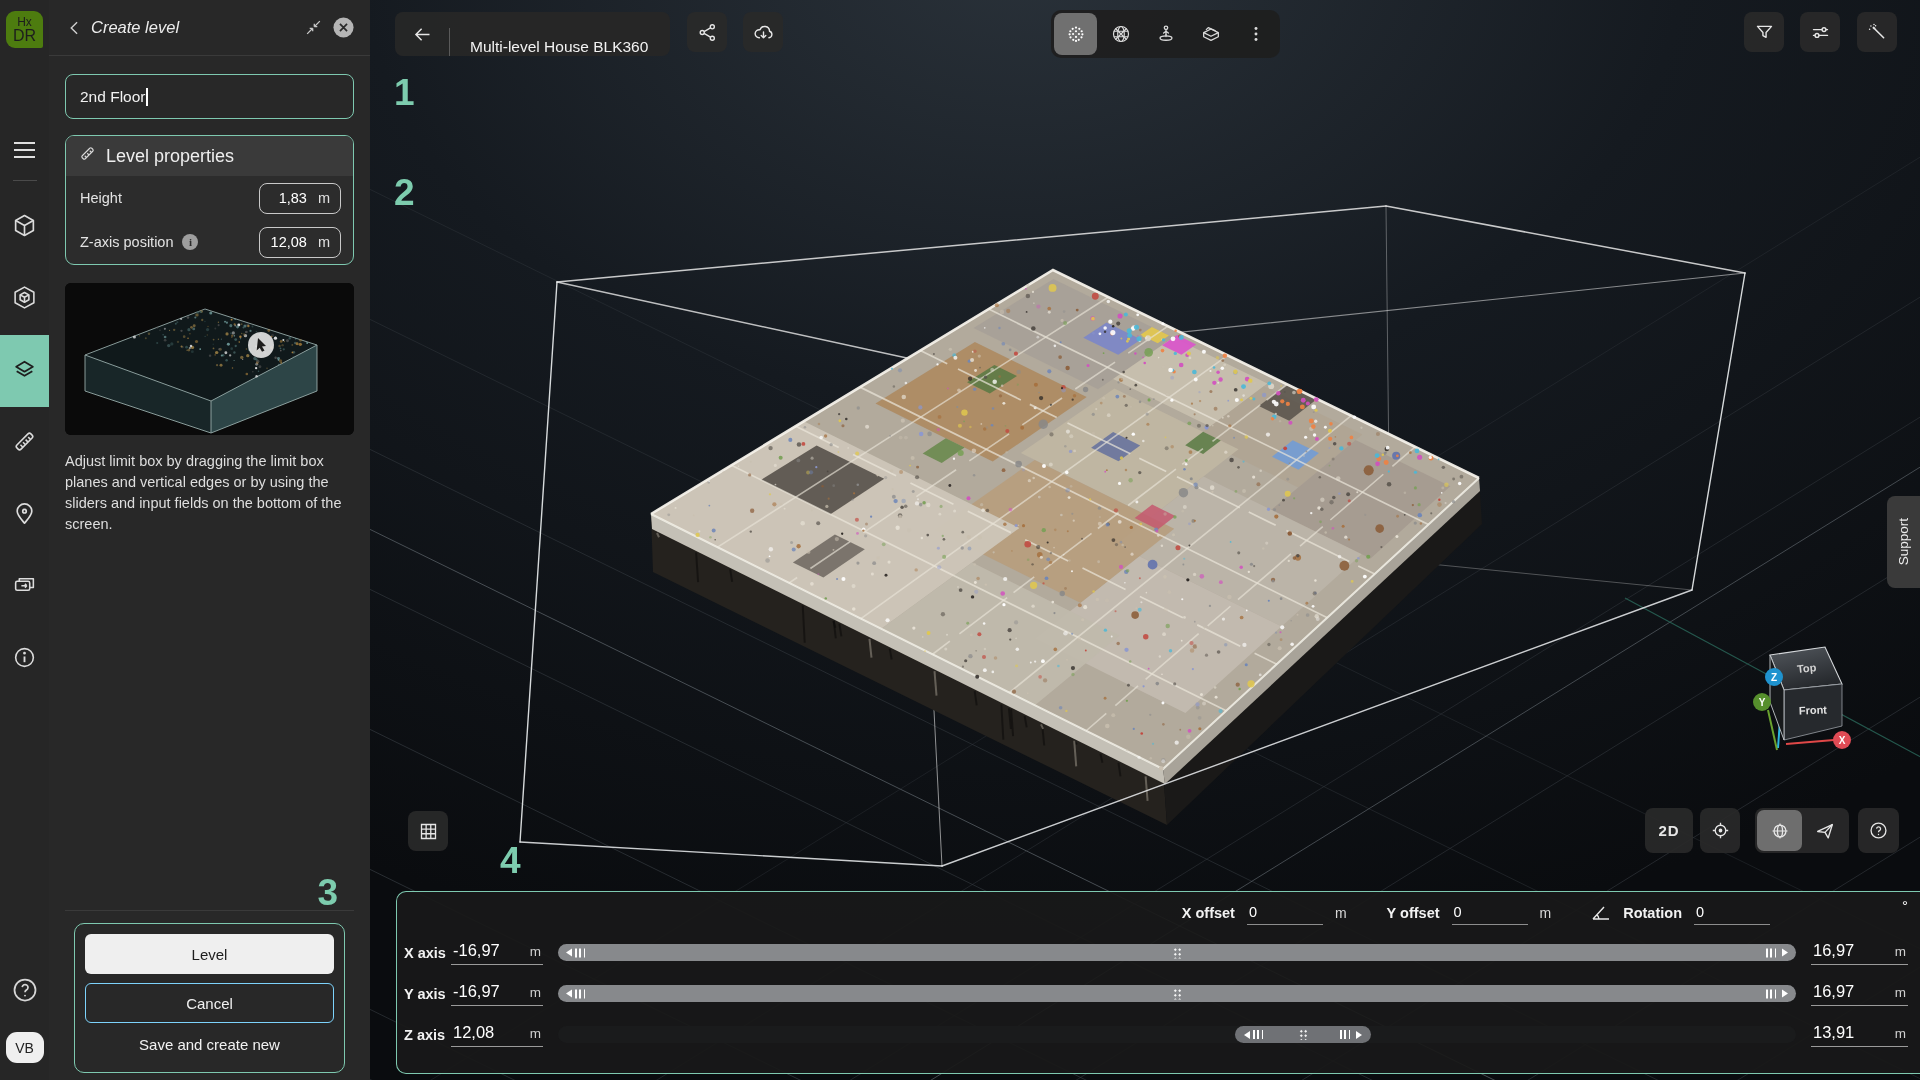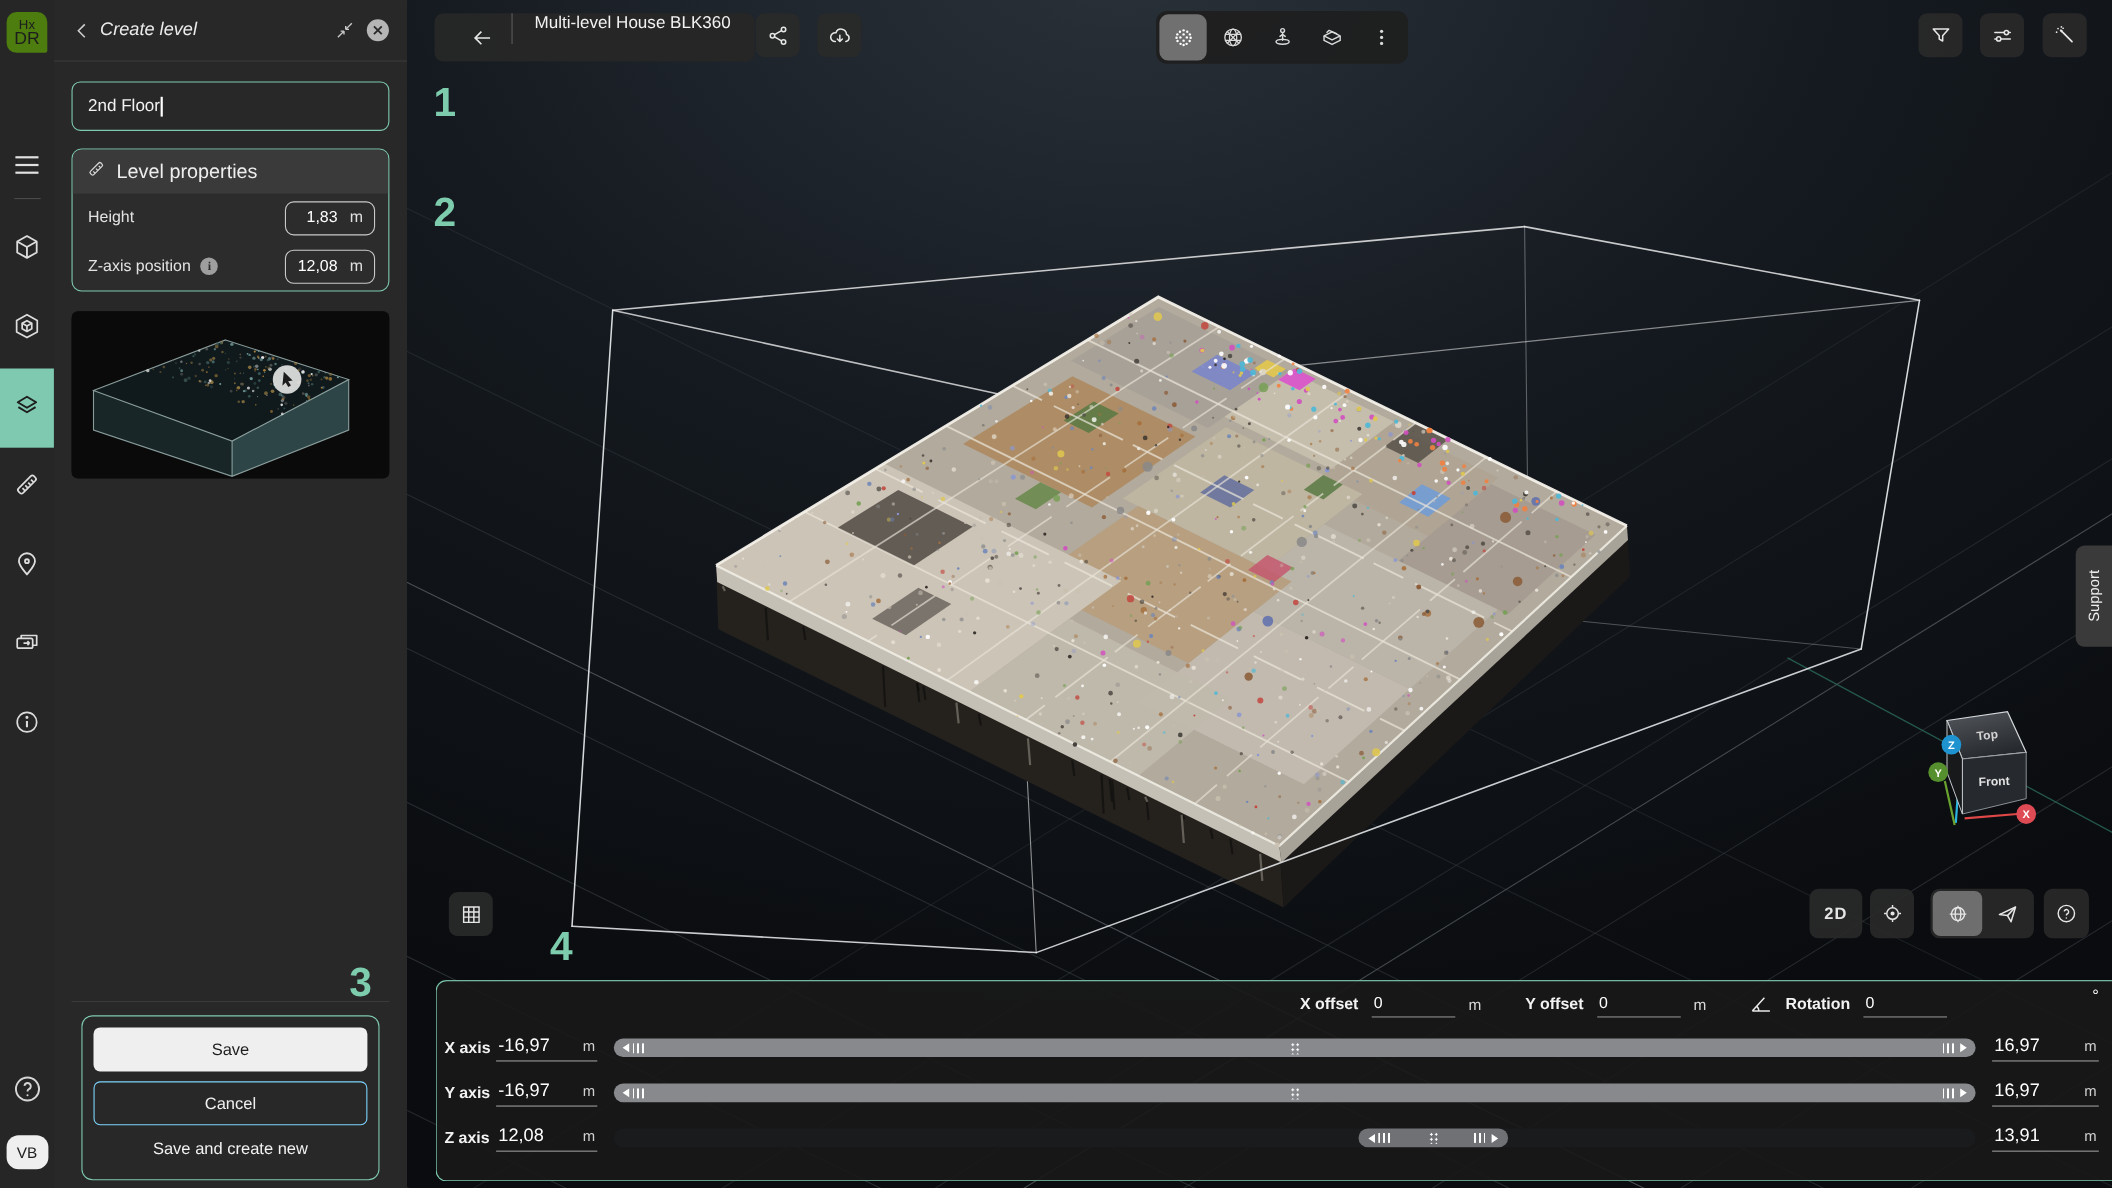--- a/index.html
+++ b/index.html
@@ -57,21 +57,21 @@
   .ann { position:absolute; font-size:37px; font-weight:bold; color:var(--ann,#7dccae); z-index:30; line-height:1; }
   .ann-3 { right:32px; top:874px; }
 
   
   .viewport { position:relative; flex:1; height:100%; overflow:hidden; background:#0b0d10; }
   #scene { position:absolute; inset:0; }
   .vbtn { position:absolute; width:40px; height:40px; border-radius:8px; background:rgba(41,41,41,.92); color:#e6e6e6;
     display:flex; align-items:center; justify-content:center; cursor:pointer; z-index:10; }
   .vbtn svg { width:21px; height:21px; }
   .titlebar { position:absolute; left:25px; top:12px; height:44px; background:rgba(38,38,38,.96); border-radius:8px;
-    display:flex; align-items:flex-start; z-index:10;padding-left:16px; }
+    display:flex; align-items:flex-end; z-index:10; }
   .tb-back { width:54px; height:100%; display:flex; align-items:center; justify-content:center; color:#e6e6e6; cursor:pointer; }
   .tb-sep { width:1px; height:28px; background:#5a5a5a; }
   .tb-title { padding:0 22px 0 20px; font-size:15.5px; color:#f2f2f2; white-space:nowrap; }
   .center-tools { position:absolute; left:681px; top:10px; height:48px; background:rgba(30,30,30,.92); border-radius:10px;
     display:flex; align-items:center; padding:3px; gap:2px; z-index:10; }
   .ct-slot { width:43px; height:42px; border-radius:8px; display:flex; align-items:center; justify-content:center; color:#dadada; cursor:pointer; }
   .ct-slot.active { background:#707070; color:#fff; }
   .ct-slot svg { width:22px; height:22px; }
   .grid-btn { left:38px; top:811px; }
   .btn-2d { left:1275px; top:808px; width:48px; height:45px; font-weight:bold; font-size:15px; letter-spacing:1px; }
@@ -430,23 +430,24 @@
               <circle cx="215.4731422115252" cy="65.3086965508722" r="0.8796226209029555" fill="#3a5858" opacity="0.9957859114278108"></circle>
               <circle cx="121.53786228578439" cy="64.19584681828036" r="1.3489339836174623" fill="#3a5858" opacity="0.7614823246840388"></circle>
               <circle cx="210.4274759931829" cy="55.1617810651636" r="1.643399493396282" fill="#e8e8e8" opacity="0.9170656250789762"></circle>
               <circle cx="92.20919226978168" cy="60.09125896181517" r="1.033144808653742" fill="#3a5858" opacity="0.6473511479329318"></circle>
               <circle cx="123.88707684448391" cy="46.632220605976556" r="1.5440717837773263" fill="#3a5858" opacity="0.8556088470388203"></circle>
             </g>
           <circle cx="196" cy="62" r="13" fill="#e2e2e2" opacity="0.92"></circle>
           <path d="M193 55l8 8-4 .5 2.5 4-2.5 1.3-2.3-4-3 2.8Z" fill="#1c1c1c"></path>
         </svg>
       </div>
+      <div class="help-text">Adjust limit box by dragging the limit box planes and vertical edges or by using the sliders and input fields on the bottom of the screen.</div>
       <div class="panel-foot">
         <div class="foot-box">
-          <button class="btn btn-save">Save</button>
+          <button class="btn btn-save">Level</button>
           <button class="btn btn-cancel">Cancel</button>
           <button class="btn btn-ghost">Save and create new</button>
         </div>
       </div>
     </div>
     <div class="ann ann-3">3</div>
   </div>
 
   <div class="viewport">
     <svg id="scene" width="1550" height="1080" viewBox="0 0 1550 1080">

